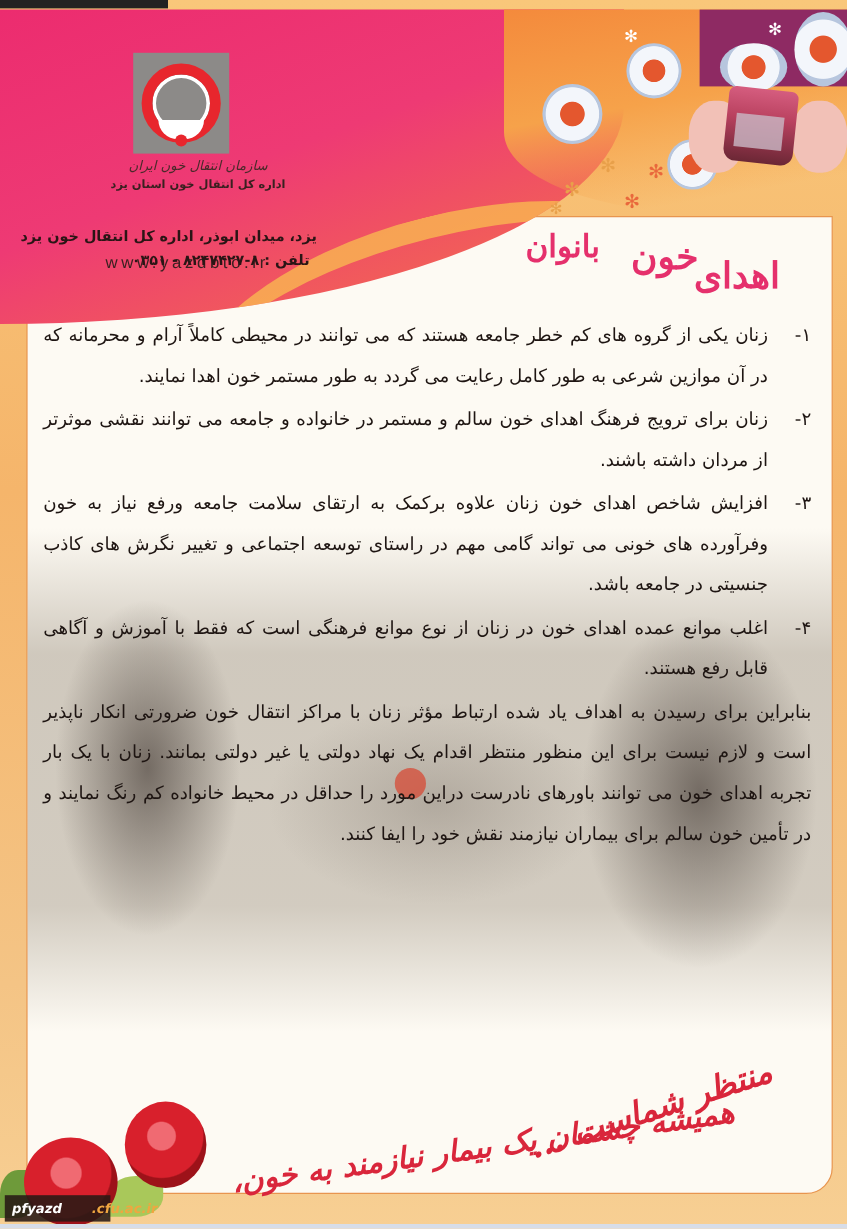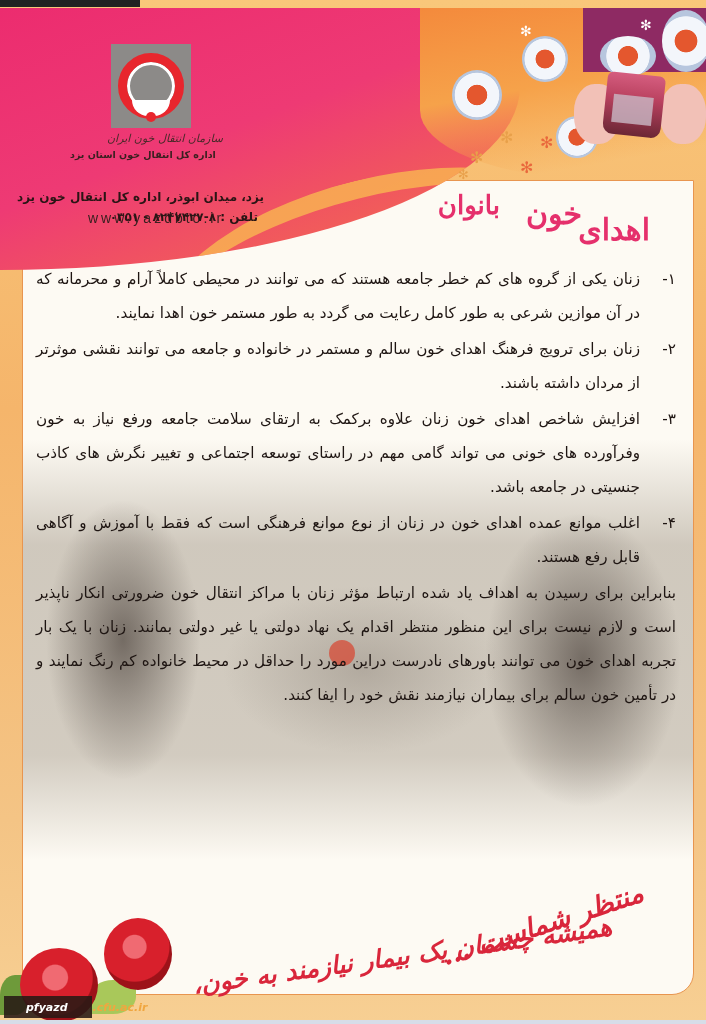--- a/index.html
+++ b/index.html
@@ -56,21 +56,21 @@
     border: 9px solid #e8262d; position: relative;
     box-shadow: inset 0 0 0 3px #fff;
   }
   .logo .ring::after {
     content: ""; position: absolute; left: 50%; bottom: -6px; transform: translateX(-50%);
     width: 38px; height: 16px; background: #fff; border-radius: 0 0 18px 18px;
   }
   .logo .dot { position: absolute; left: 50%; top: 68px; transform: translateX(-50%); width: 10px; height: 10px; border-radius: 50%; background: #e8262d; z-index: 2; }
 
   .org-name { position: absolute; left: 100px; top: 132px; width: 130px; text-align: center; font-size: 11px; color: #4a2a2a; font-family: "DejaVu Serif", serif; font-style: italic; direction: rtl; }
-  .org-sub { position: absolute; left: 70px; top: 149px; width: 190px; text-align: left; font-size: 9.5px; color: #3a2020; direction: rtl; font-weight: bold; }
+  .org-sub { position: absolute; left: 70px; top: 149px; width: 190px; text-align: center; font-size: 9.5px; color: #3a2020; direction: rtl; font-weight: bold; }
   .org-site { position: absolute; left: 66px; top: 170px; width: 180px; text-align: center; font-size: 14px; letter-spacing: 3px; color: #3a2020; font-family: "Liberation Sans", sans-serif; margin-top: 40px; }
   .org-address { position: absolute; left: 16px; top: 190px; width: 248px; text-align: right; font-size: 12px; color: #2a1515; direction: rtl; font-weight: bold; }
   .org-phone { position: absolute; left: 44px; top: 210px; width: 214px; text-align: right; font-size: 12px; color: #2a1515; direction: rtl; font-weight: bold; }
 
   
   .deco {
     position: absolute; left: 420px; top: 8px; width: 286px; height: 170px;
     background: linear-gradient(170deg, #f48a3c 0%, #f6a24a 45%, rgba(253,250,243,0) 85%);
     border-bottom-left-radius: 60% 40%;
   }
@@ -113,21 +113,21 @@
   .slogan .s1 { position: absolute; right: 0; top: 34px; font-size: 25px; transform: rotate(-8deg); transform-origin: right center; }
   .slogan .s2 { position: absolute; right: -30px; top: -2px; font-size: 27px; transform: rotate(-18deg); transform-origin: right center; }
 
   .rose { position: absolute; border-radius: 50%; background: radial-gradient(circle at 45% 40%, #f06a72 0 20%, #d8202c 22% 60%, #9d1219 62% 100%); }
   .leaf { position: absolute; border-radius: 50% 0; background: #a9c85a; }
 
   .watermark {
     position: absolute; left: 4px; top: 996px; width: 88px; height: 22px;
     background: rgba(40,25,20,0.88); color: #fff;
     font-family: "DejaVu Sans", sans-serif; font-size: 11px; font-weight: bold; font-style: italic;
-    display: flex; align-items: center; padding-left: 22px;
+    display: flex; align-items: center; padding-left: 6px;
   }
   .watermark .dom { color: #f0a640; margin-left: 25px; }
   .bottom-line { position: absolute; left: 0; top: 1020px; width: 706px; height: 4px; background: #d7dde8; }
 </style>
 </head>
 <body>
 
 <div class="frame"></div>
 <div class="inner-panel"></div>
 <div class="photo">

